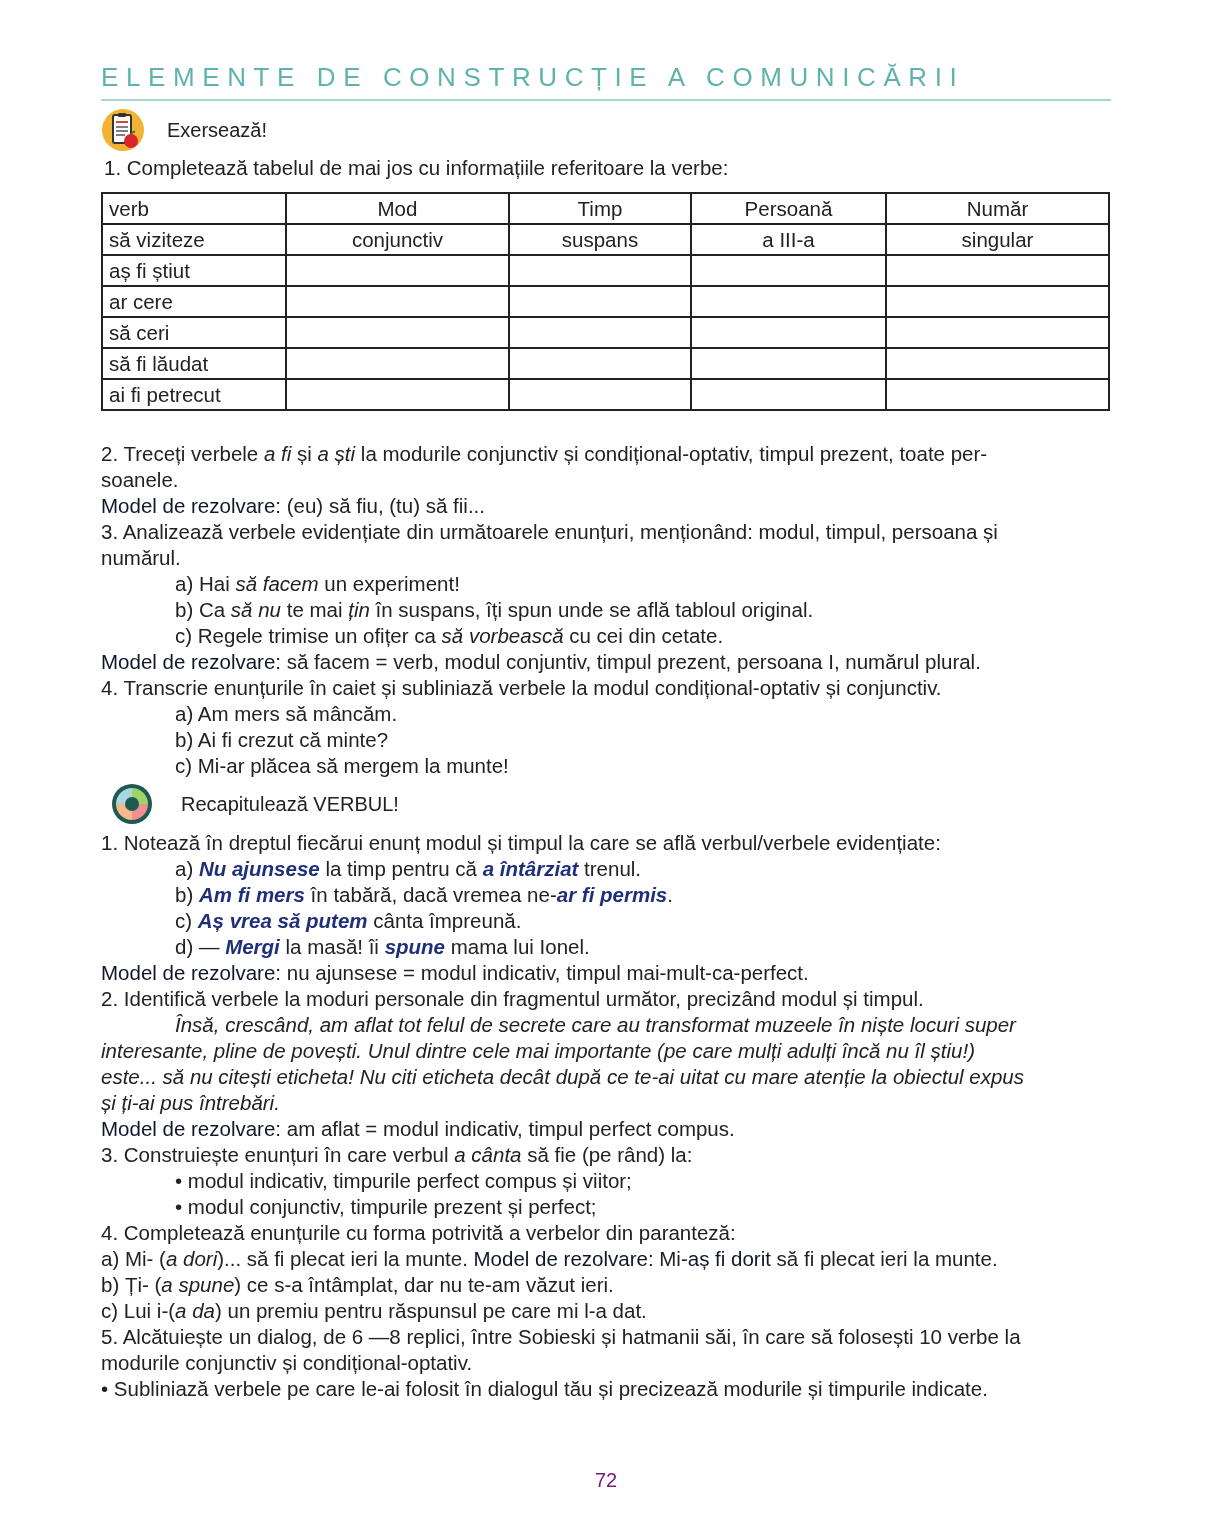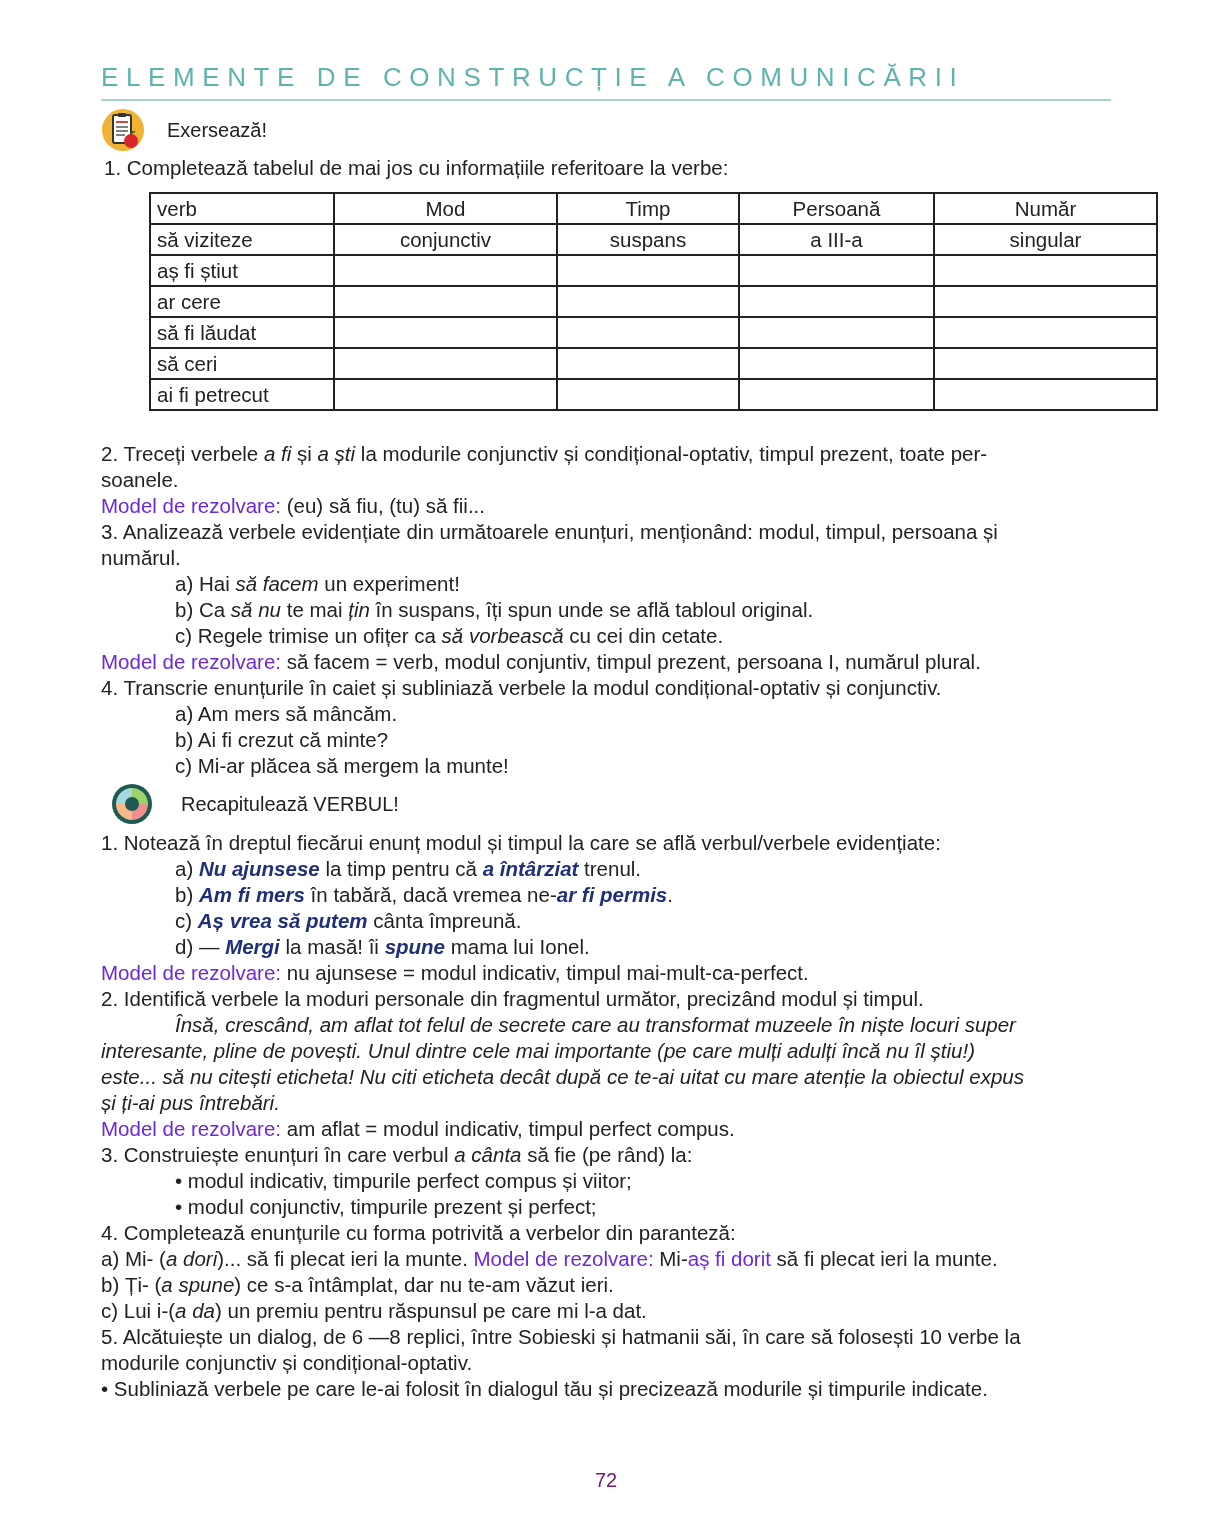--- a/index.html
+++ b/index.html
@@ -8,26 +8,26 @@
   .page { position: absolute; left: 101px; top: 0; width: 1010px; }
   .header-title { position: absolute; left: 0; width: 1010px; top: 62px; text-align: left;
                   color: #5fb3ad; font-size: 26px; letter-spacing: 7.6px; }
   .header-rule { position: absolute; left: 0; top: 99px; width: 1010px; height: 2px; background: #a8d4d0; }
   .section-head { position: absolute; left: 0; display: flex; align-items: center; }
   .section-head .label { font-weight: normal; font-size: 20px; color: #222; margin-left: 22px; }
   .icon-clip { width: 44px; height: 44px; position: relative; }
   .icon-cycle { width: 42px; height: 42px; position: relative; }
   .text { font-size: 20.5px; line-height: 26px; position: absolute; left: 0; width: 1012px; }
   .ind { padding-left: 74px; }
-  .orange { color: #6d28d9; }
+  .orange { color: #0f172a; }
   .blue-em { color: #1f2f7a; font-style: italic; font-weight: bold; }
   .em { font-style: italic; }
   .bem { font-style: italic; font-weight: normal; }
   table.verbs { position: absolute; left: 0; top: 192px; width: 1009px; border-collapse: collapse;
-                font-size: 20.5px; margin-left: 48px; }
+                font-size: 20.5px; }
   table.verbs td { border: 2px solid #222; height: 29px; padding: 0 6px; line-height: 29px; }
   table.verbs td.c { text-align: center; }
   .page-num { position: absolute; left: 0; width: 1010px; top: 1469px; text-align: center;
               color: #701a75; font-size: 20px; }
   p { margin: 0; }
 </style>
 </head>
 <body>
 
 <div class="page">
@@ -78,28 +78,28 @@
       <td class="c"></td>
     </tr>
     <tr>
       <td>ar cere</td>
       <td class="c"></td>
       <td class="c"></td>
       <td class="c"></td>
       <td class="c"></td>
     </tr>
     <tr>
-      <td>să fi lăudat</td>
+      <td>să ceri</td>
       <td class="c"></td>
       <td class="c"></td>
       <td class="c"></td>
       <td class="c"></td>
     </tr>
     <tr>
-      <td>să ceri</td>
+      <td>să fi lăudat</td>
       <td class="c"></td>
       <td class="c"></td>
       <td class="c"></td>
       <td class="c"></td>
     </tr>
     <tr>
       <td>ai fi petrecut</td>
       <td class="c"></td>
       <td class="c"></td>
       <td class="c"></td>

